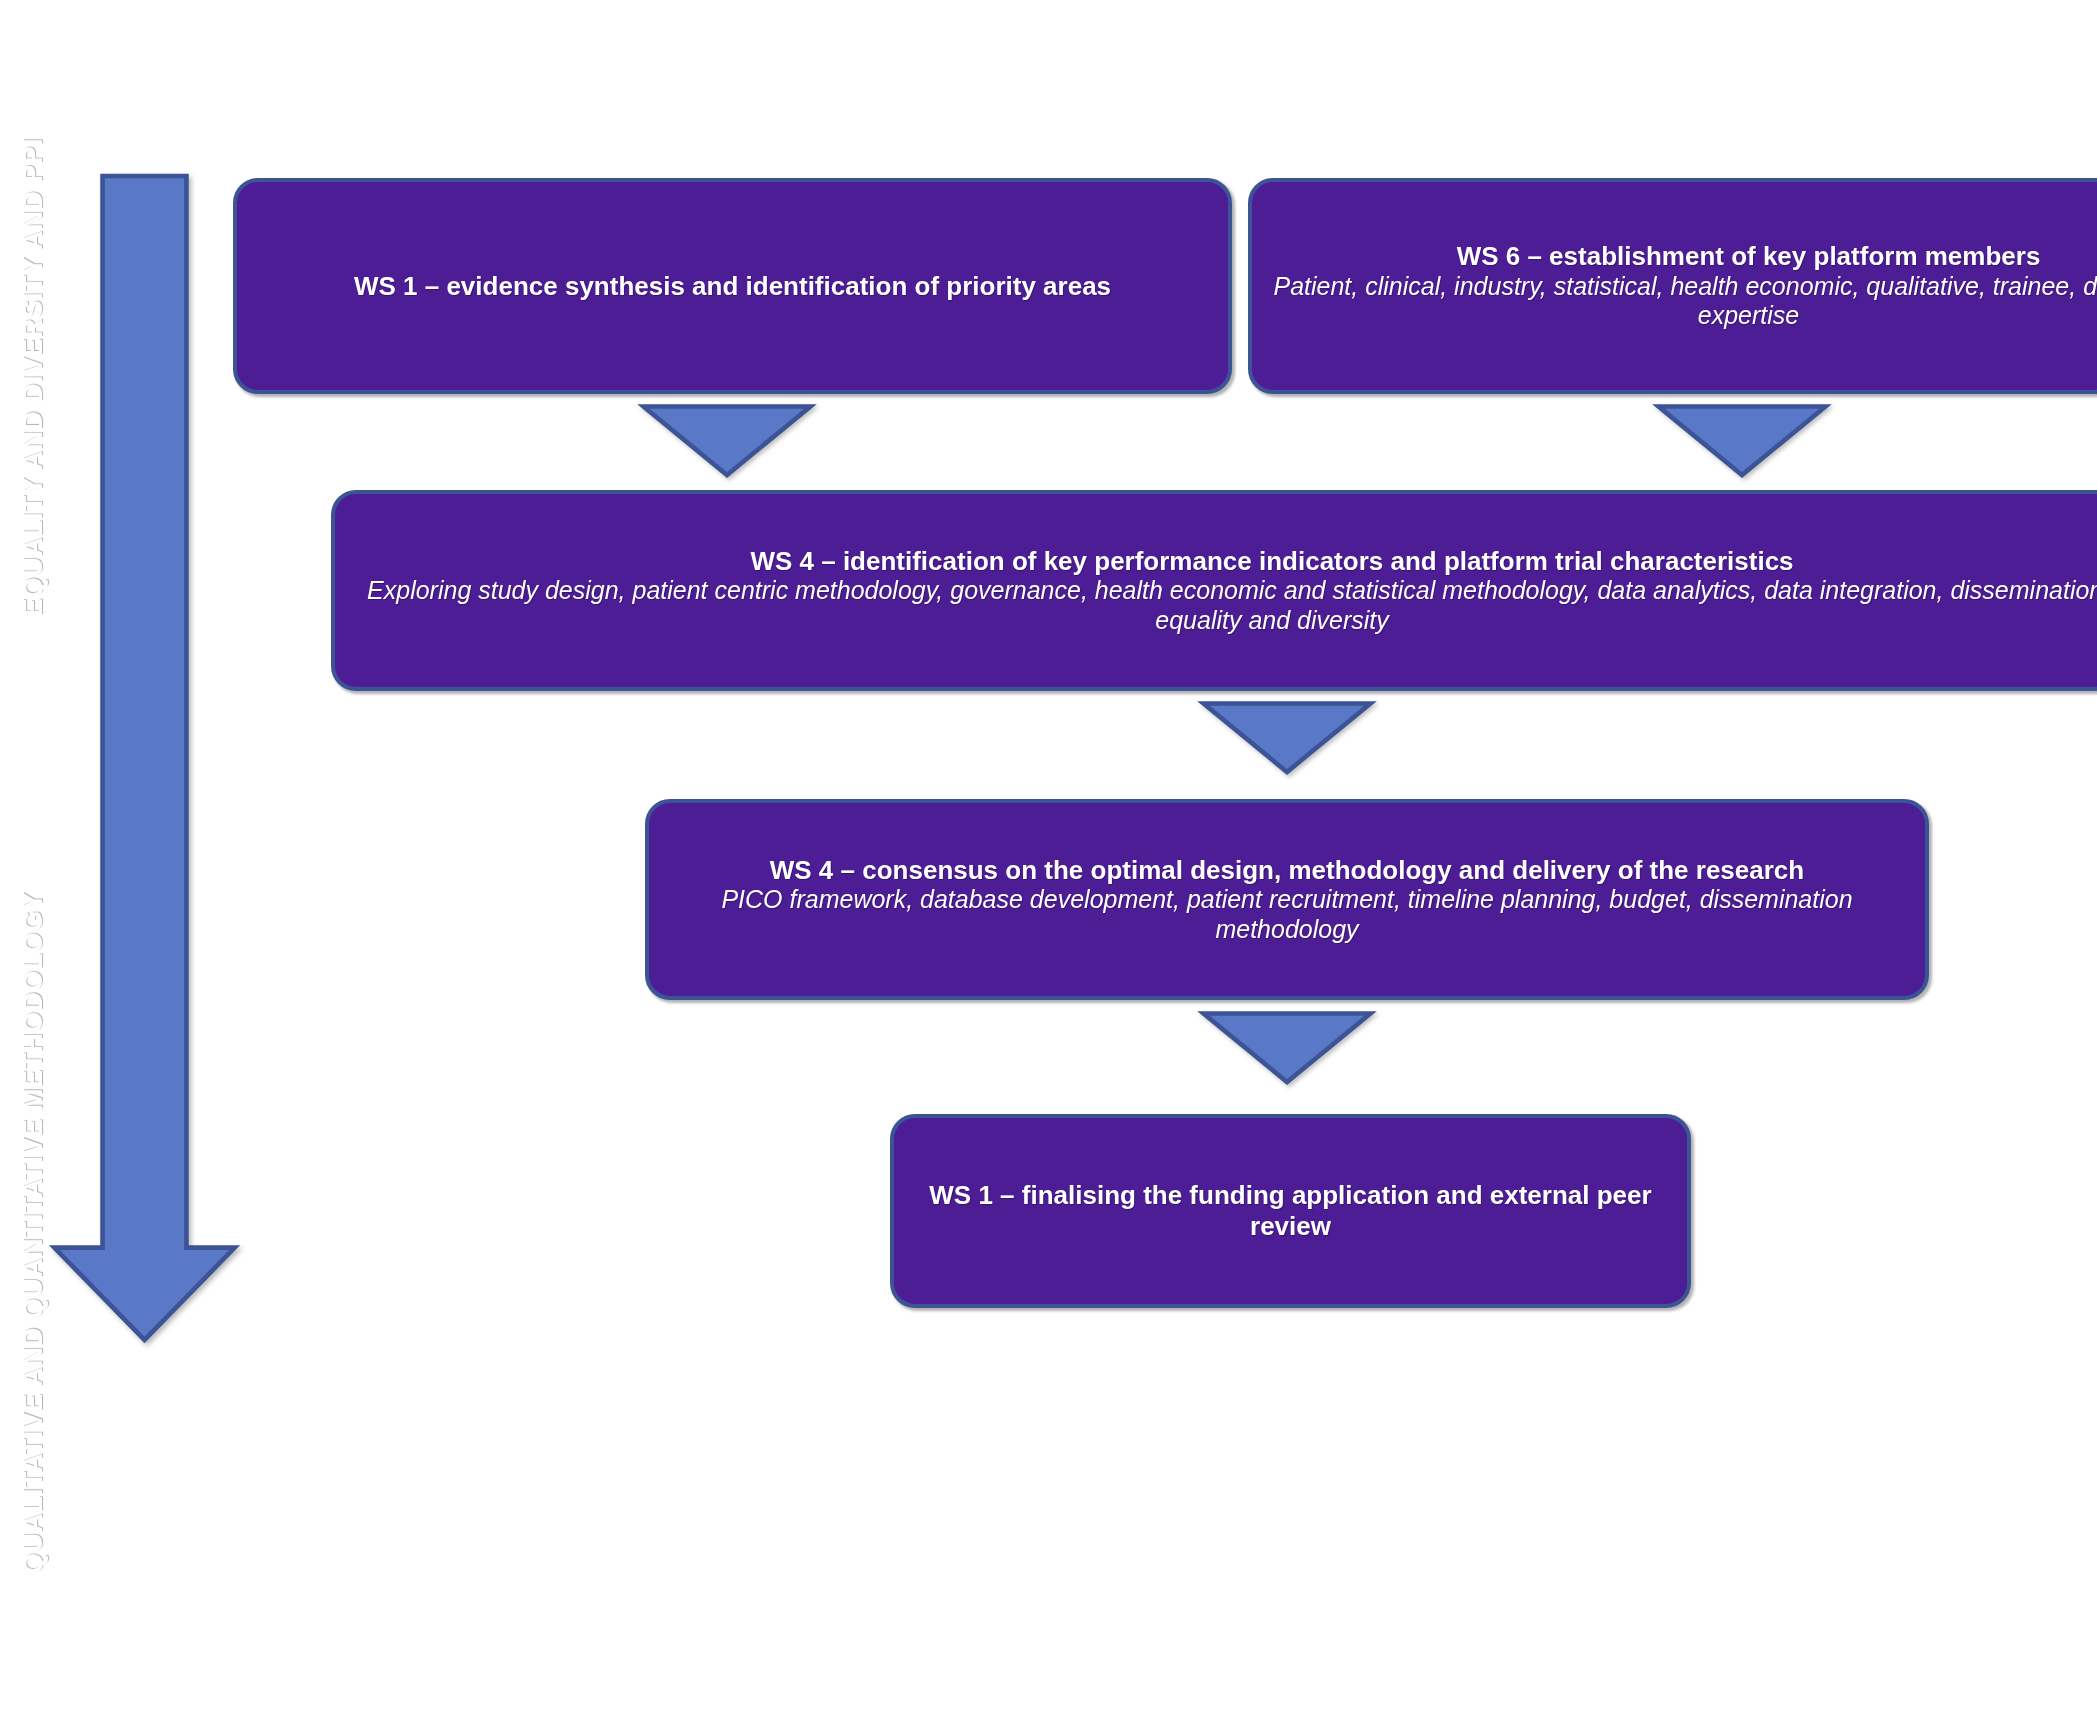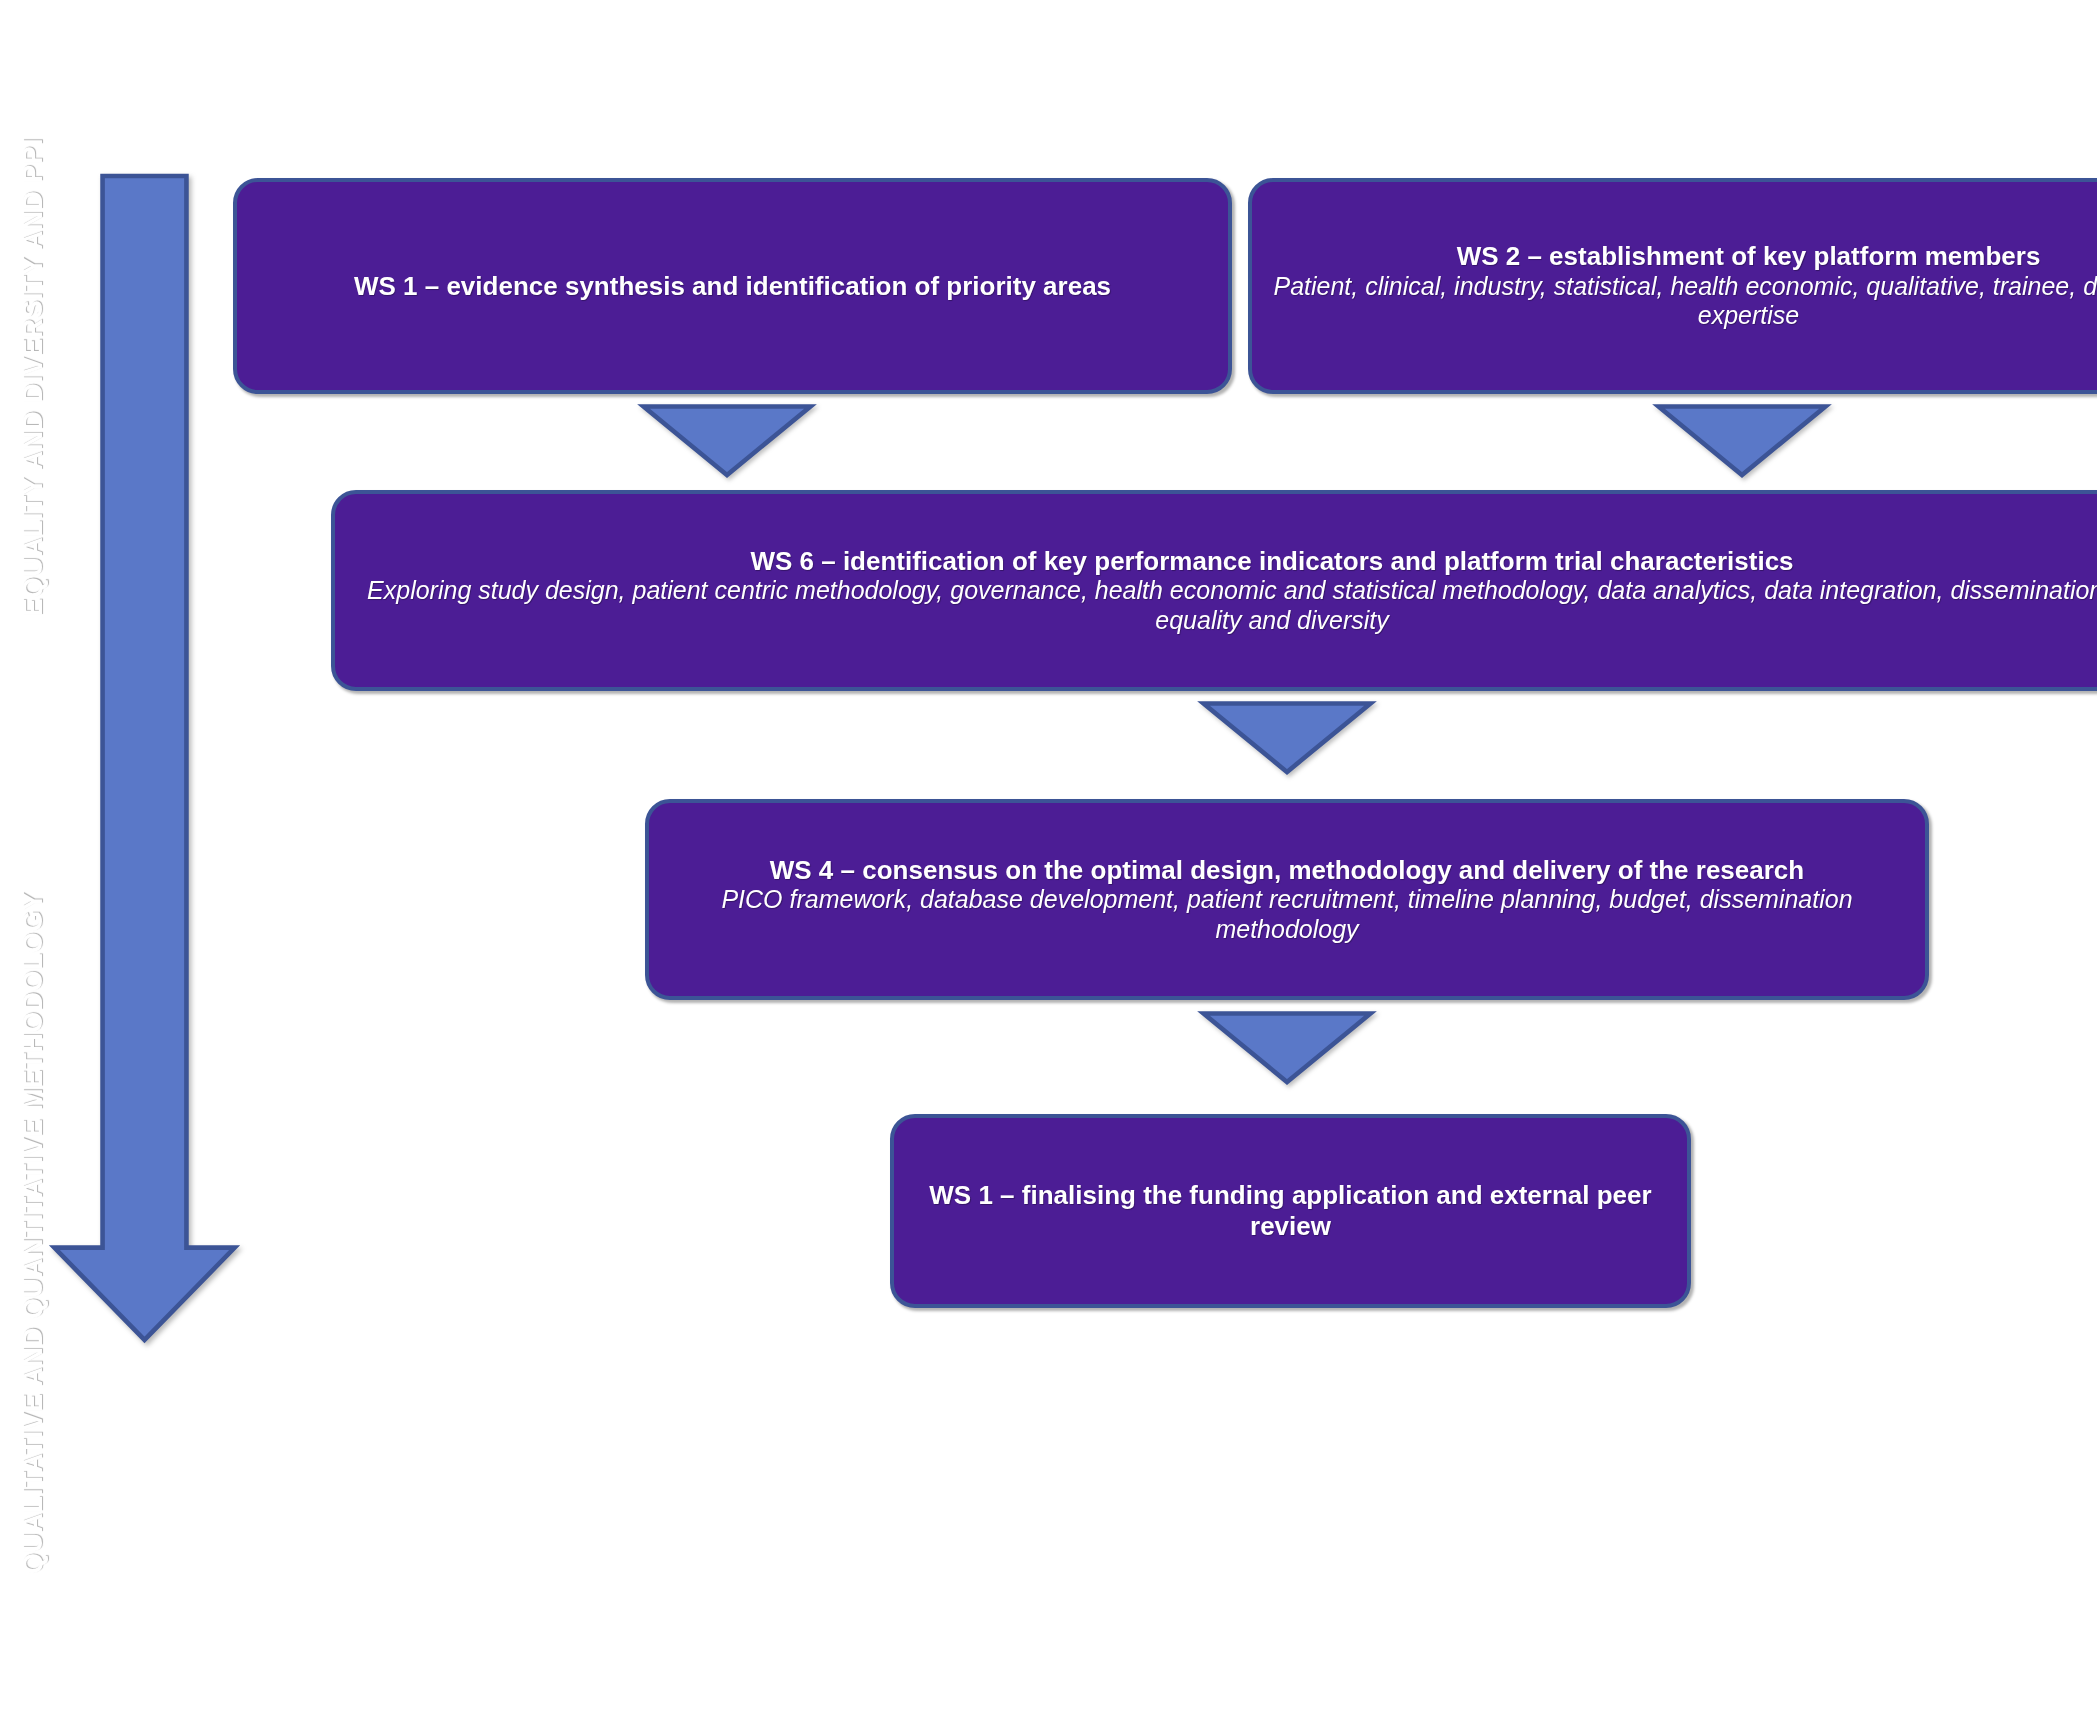--- a/index.html
+++ b/index.html
@@ -109,38 +109,38 @@
 
   <div id="right-label">
     <span class="side-label" style="position:static;">QUALITATIVE AND QUANTITATIVE METHODOLOGY</span>
   </div>
 
   <div id="ws1" class="ws-box">
     <div class="ws-title">WS 1 – evidence synthesis and identification of priority areas</div>
   </div>
 
   <div id="ws2" class="ws-box">
-    <div class="ws-title">WS 2 – establishment of key platform members</div>
+    <div class="ws-title">WS 6 – establishment of key platform members</div>
     <div class="ws-sub">Patient, clinical, industry, statistical, health economic, qualitative, trainee, data science expertise</div>
   </div>
 
   <div id="conn1" class="connector">
     <svg viewBox="0 0 410 175" width="172" height="73" aria-hidden="true">
       <polygon points="5,6 405,6 205,170" fill="#5A78C8" stroke="#3C5496" stroke-width="11" stroke-linejoin="miter" style="filter: drop-shadow(5px 6px 5px rgba(0,0,0,0.25));"></polygon>
     </svg>
   </div>
 
   <div id="conn2" class="connector">
     <svg viewBox="0 0 410 175" width="172" height="73" aria-hidden="true">
       <polygon points="5,6 405,6 205,170" fill="#5A78C8" stroke="#3C5496" stroke-width="11" stroke-linejoin="miter" style="filter: drop-shadow(5px 6px 5px rgba(0,0,0,0.25));"></polygon>
     </svg>
   </div>
 
   <div id="ws3" class="ws-box">
-    <div class="ws-title">WS 6 – identification of key performance indicators and platform trial characteristics</div>
+    <div class="ws-title">WS 4 – identification of key performance indicators and platform trial characteristics</div>
     <div class="ws-sub">Exploring study design, patient centric methodology, governance, health economic and statistical methodology, data analytics, data integration, dissemination plans, equality and diversity</div>
   </div>
 
   <div id="conn3" class="connector">
     <svg viewBox="0 0 410 175" width="172" height="73" aria-hidden="true">
       <polygon points="5,6 405,6 205,170" fill="#5A78C8" stroke="#3C5496" stroke-width="11" stroke-linejoin="miter" style="filter: drop-shadow(5px 6px 5px rgba(0,0,0,0.25));"></polygon>
     </svg>
   </div>
 
   <div id="ws4" class="ws-box">

